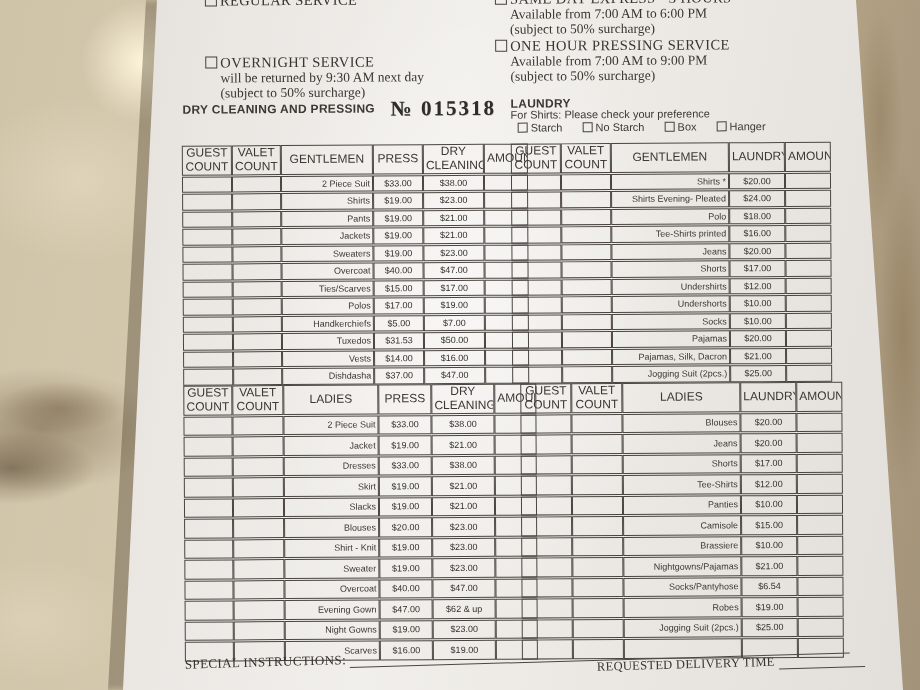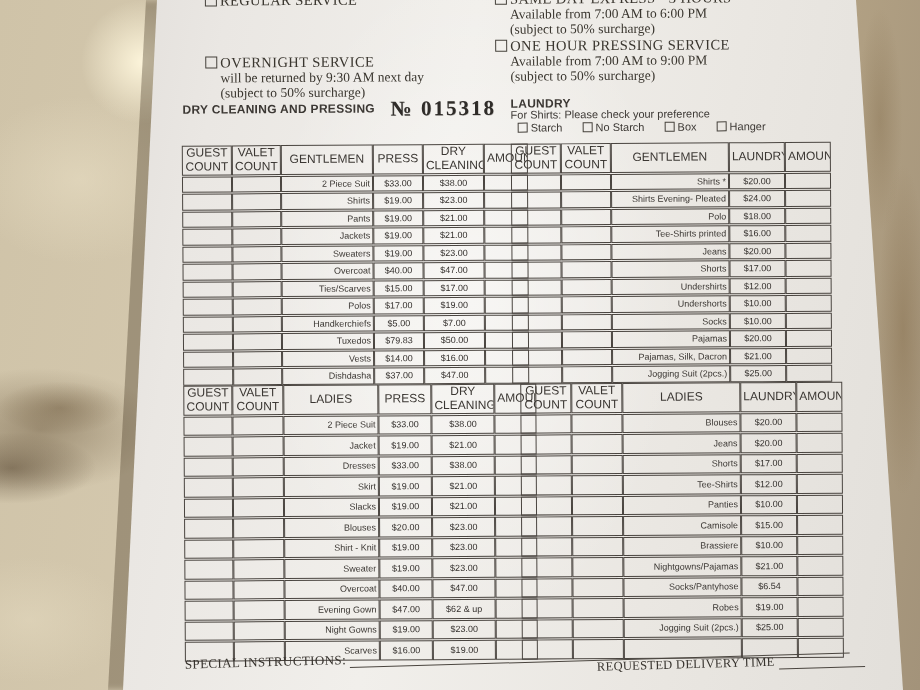--- a/index.html
+++ b/index.html
@@ -206,21 +206,21 @@
             <td class="blank"></td>
             <td class="item">Handkerchiefs</td>
             <td class="price">$5.00</td>
             <td class="price">$7.00</td>
             <td class="blank"></td>
           </tr>
           <tr>
             <td class="blank"></td>
             <td class="blank"></td>
             <td class="item">Tuxedos</td>
-            <td class="price">$79.83</td>
+            <td class="price">$31.53</td>
             <td class="price">$50.00</td>
             <td class="blank"></td>
           </tr>
           <tr>
             <td class="blank"></td>
             <td class="blank"></td>
             <td class="item">Vests</td>
             <td class="price">$14.00</td>
             <td class="price">$16.00</td>
             <td class="blank"></td>

